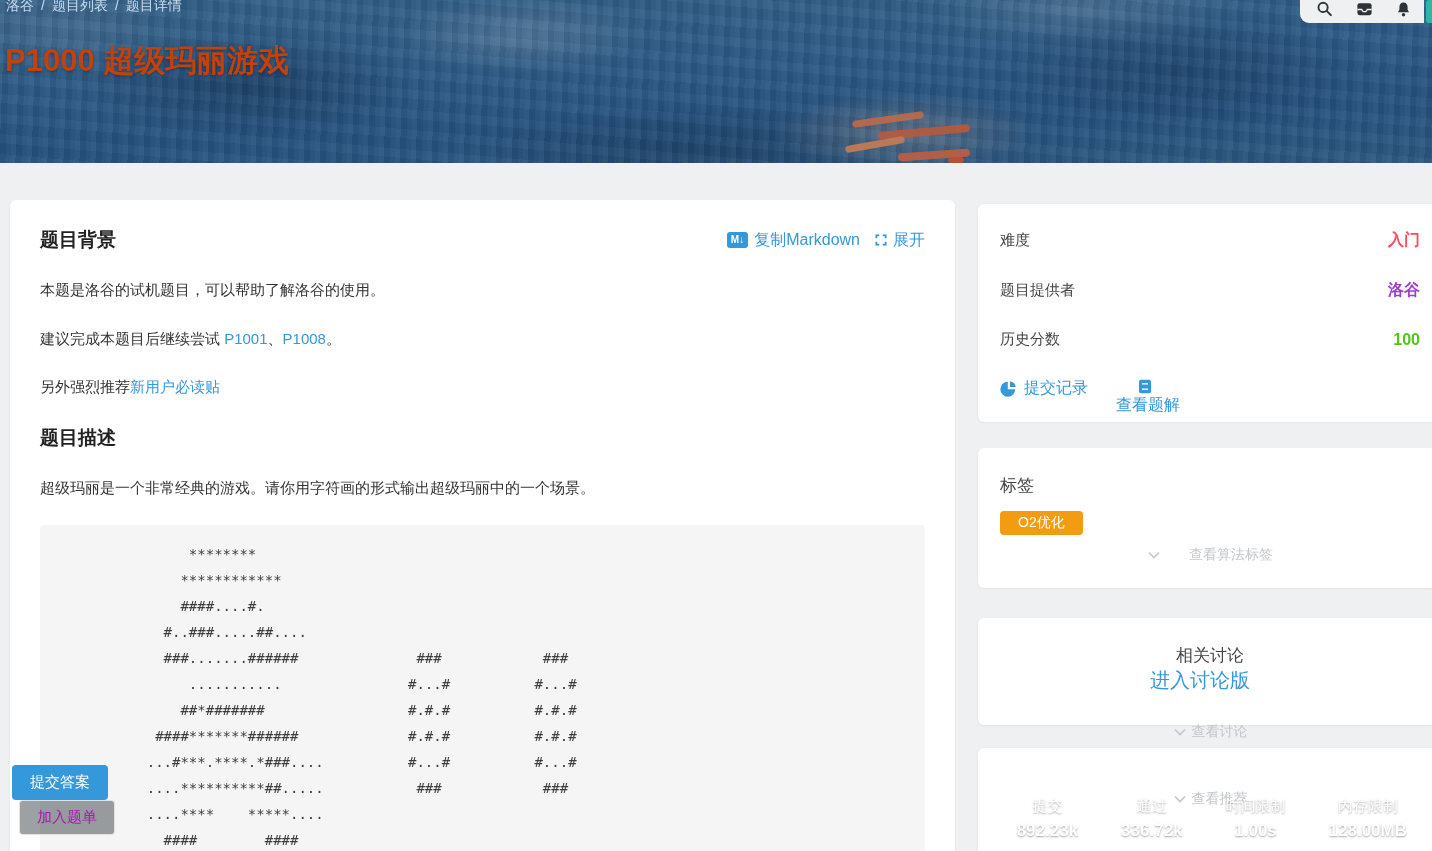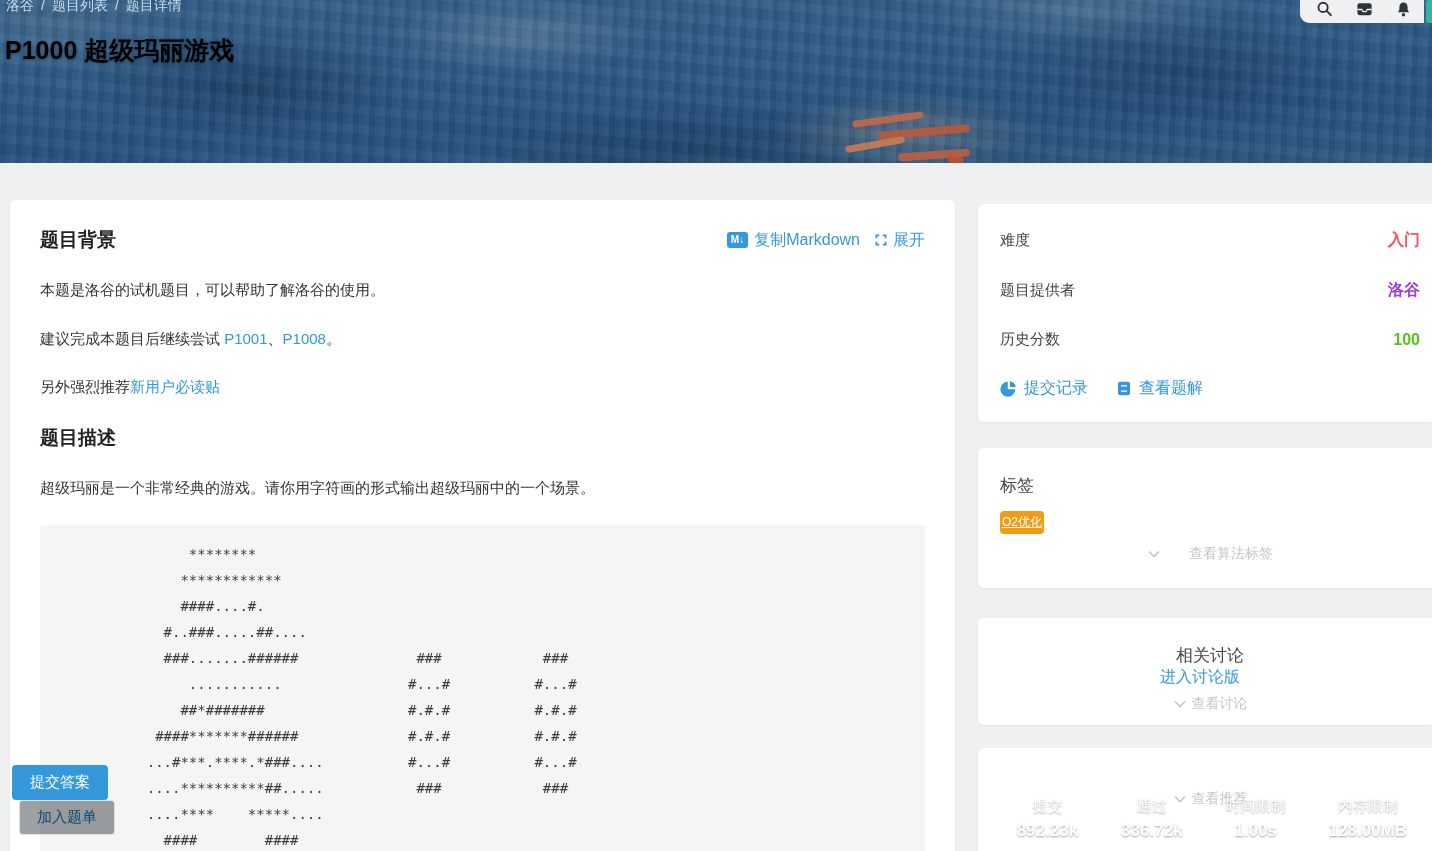--- a/index.html
+++ b/index.html
@@ -35,30 +35,30 @@
   .stroke { position:absolute; border-radius:4px; filter:blur(.6px); opacity:.9; }
 
   .breadcrumb {
     position:absolute; top:-3px; left:6px; z-index:5;
     font-size:14px; color:#c9dcee; white-space:nowrap;
   }
   .breadcrumb a { color:#c9dcee; }
   .breadcrumb .sep { margin:0 7px; }
 
   .page-title {
-    position:absolute; top:34px; left:5px; z-index:5;
-    font-size:25px; font-weight:bold; color:#000000;
+    position:absolute; top:40px; left:5px; z-index:5;
+    font-size:31px; font-weight:bold; color:#c2410c;
     text-shadow:0 1px 3px rgba(0,0,0,.3);
   }
 
   .banner-actions { position:absolute; left:5px; bottom:16px; z-index:5; display:flex; align-items:center;flex-direction:column; }
   .btn { font-family:inherit; font-size:15px; cursor:pointer; border-radius:4px; }
   .btn-primary { background:#3498db; color:#fff; border:none; padding:8px 18px; }
   .btn-ghost {
-    background:rgba(25,30,35,.42); color:#0c4a6e;
+    background:rgba(25,30,35,.42); color:#a21caf;
     border:1px solid rgba(255,255,255,.7); padding:7px 17px; margin-left:14px;
   }
 
   .banner-stats { position:absolute; right:4px; bottom:8px; z-index:5; display:flex; text-align:center; color:#fff; }
   .stat { padding:2px 21px; border-left:1px solid rgba(255,255,255,.55); }
   .stat:first-child { border-left:none; }
   .stat .s-label { font-size:15px; margin-bottom:5px; text-shadow:0 1px 2px rgba(0,0,0,.35); }
   .stat .s-value { font-size:17px; font-weight:bold; text-shadow:0 1px 2px rgba(0,0,0,.35); }
 
   .topbar {
@@ -111,39 +111,39 @@
 
   .info-row { display:flex; justify-content:space-between; align-items:center; margin-bottom:29px; }
   .info-row .i-label { font-size:15px; color:#444; }
   .info-row .i-value { font-size:16px; font-weight:bold; }
   .val-provider { color:#9d3dcf; }
   .val-difficulty { color:#fe4c61; }
   .val-score { color:#52c41a; }
 
   .side-links { display:flex; align-items:flex-start; }
   .side-link { display:flex; align-items:center; color:#3498db; font-size:16px; cursor:pointer; }
-  .side-link + .side-link { margin-left:28px; }
+  .side-link + .side-link { margin-left:28px;flex-direction:column; }
   .side-link svg { margin-right:7px; display:block; }
 
   .side-head-row { display:flex; justify-content:space-between; align-items:center;flex-direction:column; }
   .side-title { font-size:17px; color:#444; }
-  .side-action { font-size:16px; color:#3498db; margin-right:20px; cursor:pointer; }
+  .side-action { font-size:20px; color:#3498db; margin-right:20px; cursor:pointer; }
 
   .tag-row { margin-top:14px; }
   .tag {
     display:inline-block; background:#f39c11; color:#fff;
-    font-size:12px; padding:3px 2px; border-radius:4px; cursor:pointer;text-decoration:underline;
+    font-size:14px; padding:3px 18px; border-radius:4px; cursor:pointer;
   }
   .collapse-toggle {
     text-align:center; color:#c2c6cc; font-size:14px; cursor:pointer;
     display:flex; align-items:center; justify-content:center;
   }
   .collapse-toggle svg { margin-right:5px; display:block; }
   .c2 .collapse-toggle { margin-top:11px;gap:23px; }
-  .c3 .collapse-toggle { margin-top:7px;text-align:right; }
+  .c3 .collapse-toggle { margin-top:29px;text-align:right; }
   .c4 .collapse-toggle { margin-top:16px; }
 </style>
 </head>
 <body>
 
 <div class="banner">
   <div class="stroke" style="left:852px;top:116px;width:72px;height:7px;background:#c06a4a;transform:rotate(-8deg);"></div>
   <div class="stroke" style="left:878px;top:128px;width:92px;height:8px;background:#b85a3e;transform:rotate(-5deg);"></div>
   <div class="stroke" style="left:845px;top:141px;width:60px;height:7px;background:#c77c55;transform:rotate(-10deg);"></div>
   <div class="stroke" style="left:898px;top:151px;width:72px;height:8px;background:#bd5f42;transform:rotate(-4deg);"></div>

